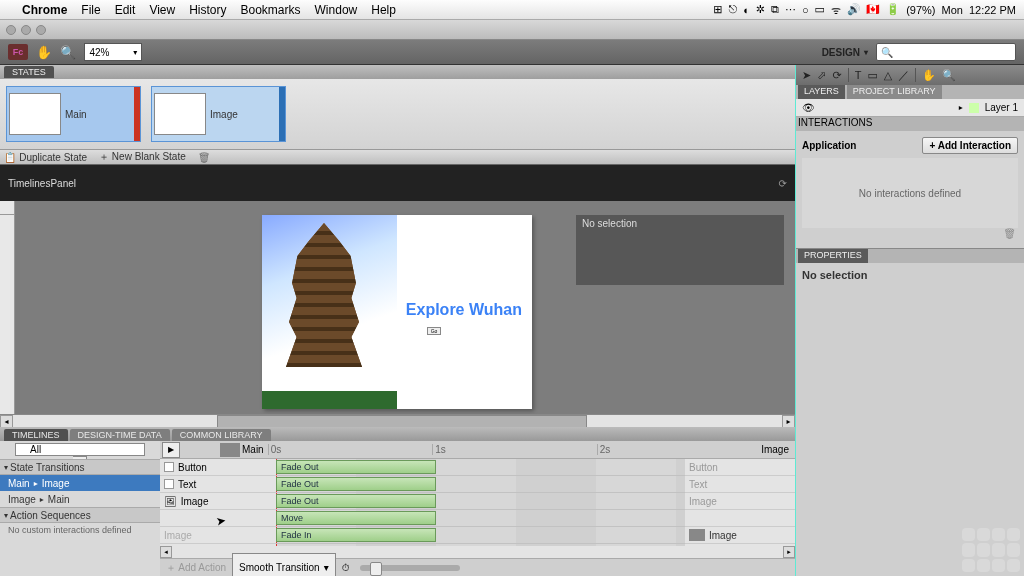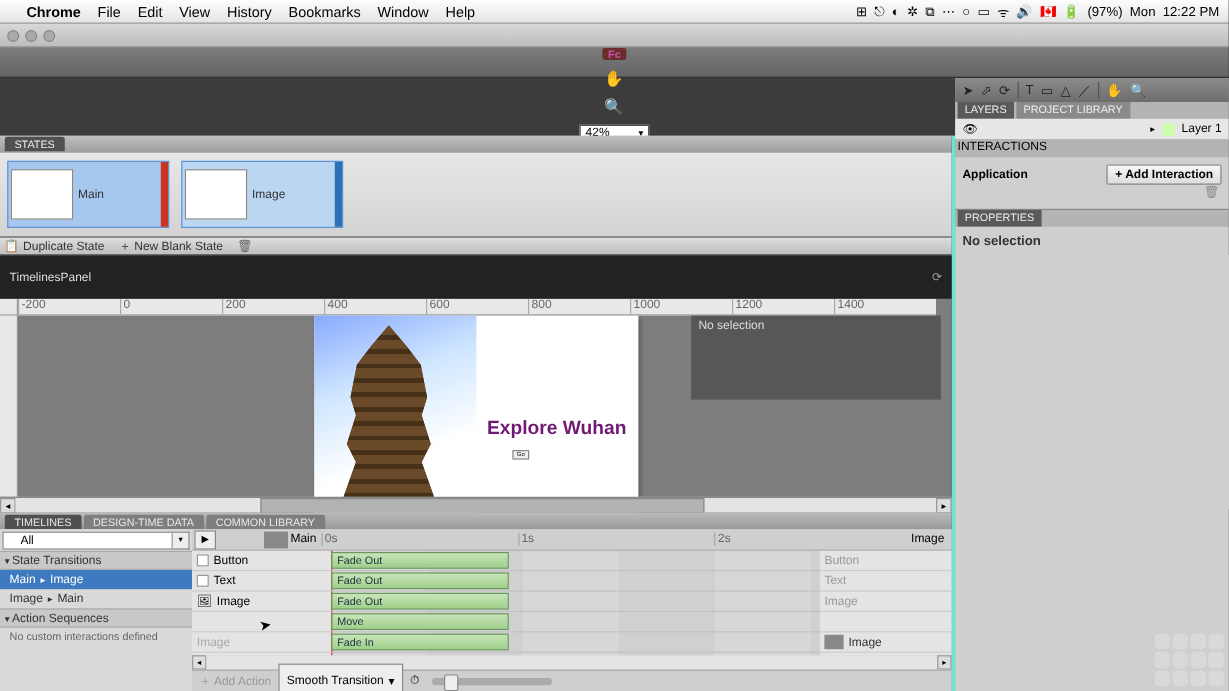--- a/index.html
+++ b/index.html
@@ -13,33 +13,33 @@
 .mac-menu .spacer { flex:1; }
 .mac-menu .tray { display:flex; gap:6px; align-items:center; font-size:11px; }
 .mac-menu .tray span { font-size:11px; }
 
 
 .win-title { height:20px; background:linear-gradient(#d8d8d8,#bcbcbc); display:flex; align-items:center; justify-content:center; border-bottom:1px solid #888; color:#333; font-size:11px; position:relative; }
 .win-title .dots { position:absolute; left:6px; display:flex; gap:5px; }
 .win-title .dots b { width:10px; height:10px; border-radius:50%; background:#aaa; display:block; border:1px solid #888; }
 
 
-.toolbar { height:25px; background:linear-gradient(#7c7c7c,#646464); display:flex; align-items:center; padding:0 8px; gap:8px; border-bottom:1px solid #333;flex-direction:column; }
+.toolbar { height:25px; background:linear-gradient(#7c7c7c,#646464); display:flex; align-items:center; padding:0 8px; gap:8px; border-bottom:1px solid #333; }
 .toolbar .logo { width:20px; height:16px; background:#6a2e2e; color:#c5a; display:flex; align-items:center; justify-content:center; border-radius:2px; font-weight:bold; font-size:9px; }
 .toolbar .hand { color:#ddd; font-size:13px; }
 .toolbar .zoom-sel { background:#fff; border:1px solid #555; height:18px; width:58px; display:flex; align-items:center; padding:0 4px; font-size:10px; }
 .toolbar .zoom-sel::after { content:"▾"; margin-left:auto; font-size:8px; }
 .toolbar .spacer { flex:1; }
 .toolbar .mode { color:#222; font-weight:bold; font-size:11px; display:flex; align-items:center; gap:4px; }
 .toolbar .mode::after { content:"▾"; font-size:8px; }
 .toolbar .search { background:#fff; border:1px solid #555; height:18px; width:140px; border-radius:2px; display:flex; align-items:center; padding:0 4px; }
 
 
 .split { display:flex; height:calc(576px - 20px - 20px - 25px); }
-.left-col { width:796px; display:flex; flex-direction:column; border-right:3px solid #5eead4;margin-top:48px; }
+.left-col { width:796px; display:flex; flex-direction:column; border-right:1px solid #5eead4; }
 .right-col { flex:1; background:#b0b0b0; display:flex; flex-direction:column; }
 
 
 .states-head { height:14px; background:linear-gradient(#c0c0c0,#9e9e9e); padding:0 4px; display:flex; align-items:center; }
 .states-head .tab { background:#505050; color:#eee; padding:1px 8px; font-size:9px; border-radius:2px 2px 0 0; }
 .states-body { height:70px; background:linear-gradient(#e7e7e7,#d3d3d3); display:flex; align-items:center; gap:10px; padding:4px 6px; }
 .state-chip { width:135px; height:56px; border:1px solid #5a94d6; background:#a6c8ee; display:flex; align-items:center; gap:4px; padding:2px; position:relative; }
 .state-chip.sel { background:#a6c8ee; }
 .state-chip:not(.sel){ background:#bbd6f0;}
 .state-chip .thumb { width:52px; height:42px; background:#fff; border:1px solid #888; background-size:cover;}
@@ -59,35 +59,35 @@
 .ruler-h span{ flex:1; border-left:1px solid #aaa; padding-left:2px;}
 .ruler-v { position:absolute; top:14px; left:0; width:15px; bottom:13px; background:#e8e8e8; border-right:1px solid #999;}
 .corner { position:absolute; top:0; left:0; width:15px; height:14px; background:#e8e8e8; border-right:1px solid #999; border-bottom:1px solid #999;}
 .artboard { position:absolute; left:262px; top:14px; width:270px; height:194px; background:#fff; box-shadow:2px 2px 4px rgba(0,0,0,.3);}
 .artboard .pagoda { position:absolute; left:0; top:0; width:135px; height:194px; background:linear-gradient(160deg,#88aaff 0%,#cfe6ff 30%,#fff 60%);}
 .artboard .pagoda::before{content:""; position:absolute; left:24px; top:8px; width:76px; height:150px; background:
   repeating-linear-gradient(180deg,#6b4a2a 0 8px,#473018 8px 12px),
   linear-gradient(#8b5a2a,#4a2d12);
   clip-path:polygon(50% 0,70% 12%,85% 22%,92% 40%,86% 50%,96% 66%,86% 76%,100% 96%,0 96%,14% 76%,4% 66%,14% 50%,8% 40%,15% 22%,30% 12%);}
 .artboard .pagoda::after{content:""; position:absolute; left:0; bottom:0; width:135px; height:18px; background:#2e6a2e;}
-.artboard .title { position:absolute; right:10px; top:86px; font-size:16px; font-weight:900; font-family:Arial Black,Arial; color:#701a75;}
+.artboard .title { position:absolute; right:10px; top:86px; font-size:16px; font-weight:900; font-family:Arial Black,Arial; color:#3b82f6;}
 .artboard .gobtn { position:absolute; left:165px; top:112px; width:14px; height:8px; border:1px solid #888; background:#eee; font-size:5px; display:flex; align-items:center; justify-content:center;}
 .selbox { position:absolute; left:576px; top:14px; width:208px; height:70px; background:rgba(80,80,80,.85); color:#ddd; padding:3px 6px; font-size:10px;}
 .hscroll { position:absolute; left:0; right:0; bottom:0; height:13px; background:#ccc; border-top:1px solid #888; display:flex; align-items:center;}
 .hscroll .arrow{ width:13px; height:13px; background:#ddd; border:1px solid #999; display:flex; align-items:center; justify-content:center; font-size:8px;}
 .hscroll .track{ flex:1; background:#e4e4e4; height:13px; position:relative;}
 .hscroll .thumb{ position:absolute; left:204px; width:370px; top:0; bottom:0; background:#b2b2b2; border:1px solid #888;}
 
 
 .btabs { height:14px; background:linear-gradient(#bbb,#999); display:flex; align-items:flex-end; padding:0 4px; gap:2px;}
 .btabs .tab{ padding:1px 8px; background:#7e7e7e; color:#e8e8e8; font-size:9px; border-radius:2px 2px 0 0;}
 .btabs .tab.active{ background:#505050;}
 .bpanel { height:135px; background:#d0d0d0; display:flex;}
 .bp-left { width:160px; background:#d9d9d9; display:flex; flex-direction:column;}
-.bp-left .search { height:18px; display:flex; align-items:center; padding:2px;}
+.bp-left .search { height:18px; display:flex; align-items:center; padding:2px;flex-direction:column;}
 .bp-left .search input{ flex:1; height:15px; border:1px solid #888; font-size:10px; padding:0 2px 0 14px; background:#fff;}
 .bp-left .search .drop{ width:14px; height:15px; border:1px solid #888; border-left:none; background:#eee; display:flex; align-items:center; justify-content:center; font-size:7px;}
 .bp-left .hdr { height:16px; background:#c8c8c8; display:flex; align-items:center; padding:0 4px; font-size:10px; color:#333; border-top:1px solid #aaa; border-bottom:1px solid #aaa;}
 .bp-left .hdr::before{content:"▾ "; font-size:8px; margin-right:2px;}
 .bp-left .row { height:16px; display:flex; align-items:center; padding:0 8px; font-size:10px; color:#333;}
 .bp-left .row.sel{ background:#3d7abf; color:#fff;}
 .bp-left .row .arr{ font-size:8px; margin:0 4px;}
 .bp-left .note{ font-size:9px; color:#666; padding:2px 8px;}
 
 .bp-mid { flex:1; display:flex; flex-direction:column;}
@@ -98,21 +98,21 @@
 .bp-mid .toprow .ticks{ flex:1; display:flex; font-size:8px; color:#666; padding-left:4px;}
 .bp-mid .toprow .ticks span{ flex:1; border-left:1px solid #aaa; padding-left:2px;}
 .bp-mid .toprow .rightthumb{ display:flex; align-items:center; gap:2px; margin-right:4px;}
 .bp-mid .grid{ flex:1; display:flex;}
 .bp-mid .namescol{ width:116px; background:#e4e4e4;}
 .bp-mid .namescol .nrow{ height:17px; display:flex; align-items:center; gap:4px; padding:0 4px; font-size:10px; border-bottom:1px solid #ccc;}
 .bp-mid .namescol .nrow.dim{ color:#aaa;}
 .bp-mid .namescol .nrow .chk{ width:10px; height:10px; border:1px solid #999; background:#fff;}
 .bp-mid .trackcol{ flex:1; position:relative; background:repeating-linear-gradient(90deg,#d7d7d7 0 80px,#d0d0d0 80px 160px);}
 .bp-mid .trackcol .trow{ height:17px; border-bottom:1px solid #c2c2c2; position:relative;}
-.bp-mid .trackcol .clip{ position:absolute; left:0; top:1px; height:14px; width:148px; background:linear-gradient(#c7e5b8,#9fcf8a); border:1px solid #6a9a5a; font-size:9px; padding:0 4px; display:flex; align-items:center; color:#234;}
+.bp-mid .trackcol .clip{ position:absolute; left:0; top:1px; height:14px; width:160px; background:linear-gradient(#c7e5b8,#9fcf8a); border:1px solid #6a9a5a; font-size:9px; padding:0 4px; display:flex; align-items:center; color:#234;}
 .bp-mid .trackcol .cursorbar{ position:absolute; left:0; top:0; bottom:0; width:1px; background:#d33;}
 .bp-mid .rightcol{ width:110px; background:#e4e4e4;}
 .bp-mid .rightcol .rrow{ height:17px; display:flex; align-items:center; padding:0 4px; font-size:10px; color:#999; border-bottom:1px solid #ccc; gap:4px;}
 .bp-mid .rightcol .rrow .th{ width:16px; height:12px; background:#888;}
 .bp-mid .botrow{ height:18px; background:#cfcfcf; display:flex; align-items:center; gap:6px; padding:0 6px; border-top:1px solid #aaa; font-size:10px;}
 .bp-mid .botrow .dis{ color:#999;}
 .bp-mid .botrow .sel{ border:1px solid #888; background:#eee; padding:8px 6px; display:flex; gap:4px;}
 .bp-mid .botrow .slider{ width:100px; height:6px; background:#aaa; border-radius:3px; position:relative; margin-left:4px;}
 .bp-mid .botrow .slider::after{content:""; position:absolute; left:10px; top:-3px; width:10px; height:12px; background:#eee; border:1px solid #888; border-radius:2px;}
 .bp-mid .hscroll2{ height:12px; background:#ccc; display:flex;}
@@ -227,31 +227,20 @@
       <span class="trash">🗑</span>
     </div>
 
     <div class="doc-head">
       <span>TimelinesPanel</span>
       <span class="refresh">⟳</span>
     </div>
 
     <div class="canvas-wrap">
       <div class="corner"></div>
-      <div class="ruler-h">
-        <span>-200</span>
-          <span>0</span>
-          <span>200</span>
-          <span>400</span>
-          <span>600</span>
-          <span>800</span>
-          <span>1000</span>
-          <span>1200</span>
-          <span>1400</span>
-      </div>
       <div class="ruler-v"></div>
       <div class="artboard">
         <div class="pagoda"></div>
         <div class="title">Explore Wuhan</div>
         <div class="gobtn">Go</div>
       </div>
       <div class="selbox">No selection</div>
       <div class="hscroll">
         <div class="arrow">◂</div>
         <div class="track">
@@ -406,20 +395,21 @@
     </div>
     <div class="rtabs2">
       <div class="t active">INTERACTIONS</div>
       <div class="t">ALIGN</div>
     </div>
     <div class="rsec">
       <div class="h">
           <span>Application</span>
         <div class="btn">+  Add Interaction</div>
         </div>
+      <div class="body">No interactions defined</div>
       <div class="trashrow">
           <span>🗑</span>
         </div>
     </div>
     <div class="proptab">
         <div class="t">PROPERTIES</div>
       </div>
     <div class="propbody">No selection</div>
   </div>
 </div>

